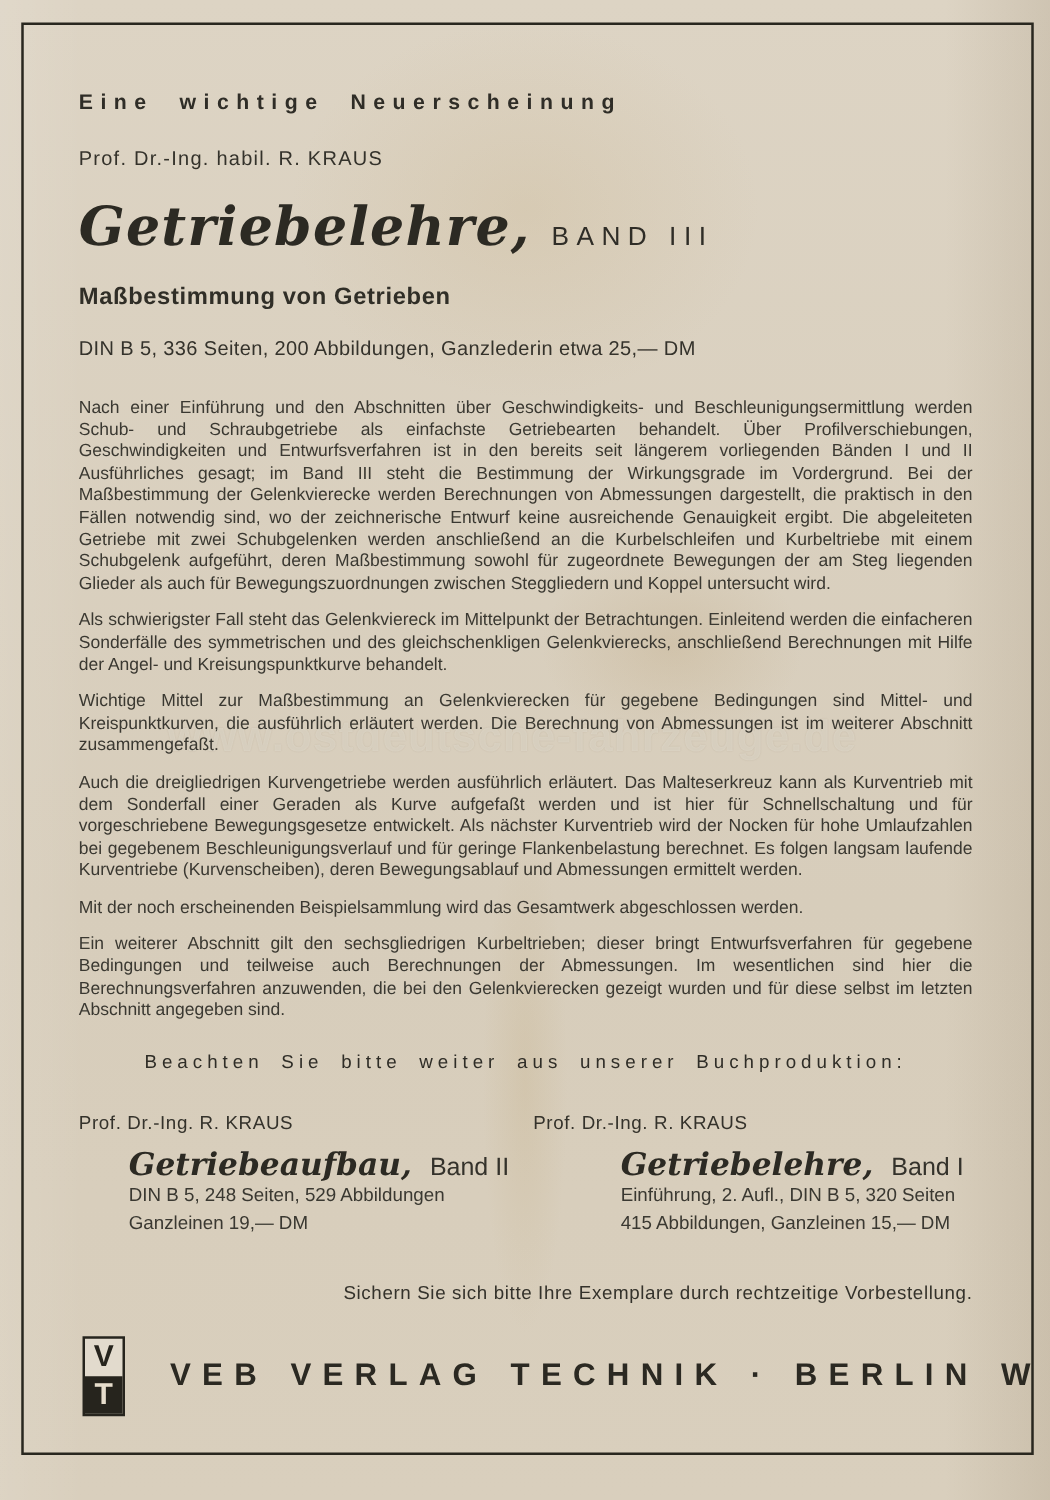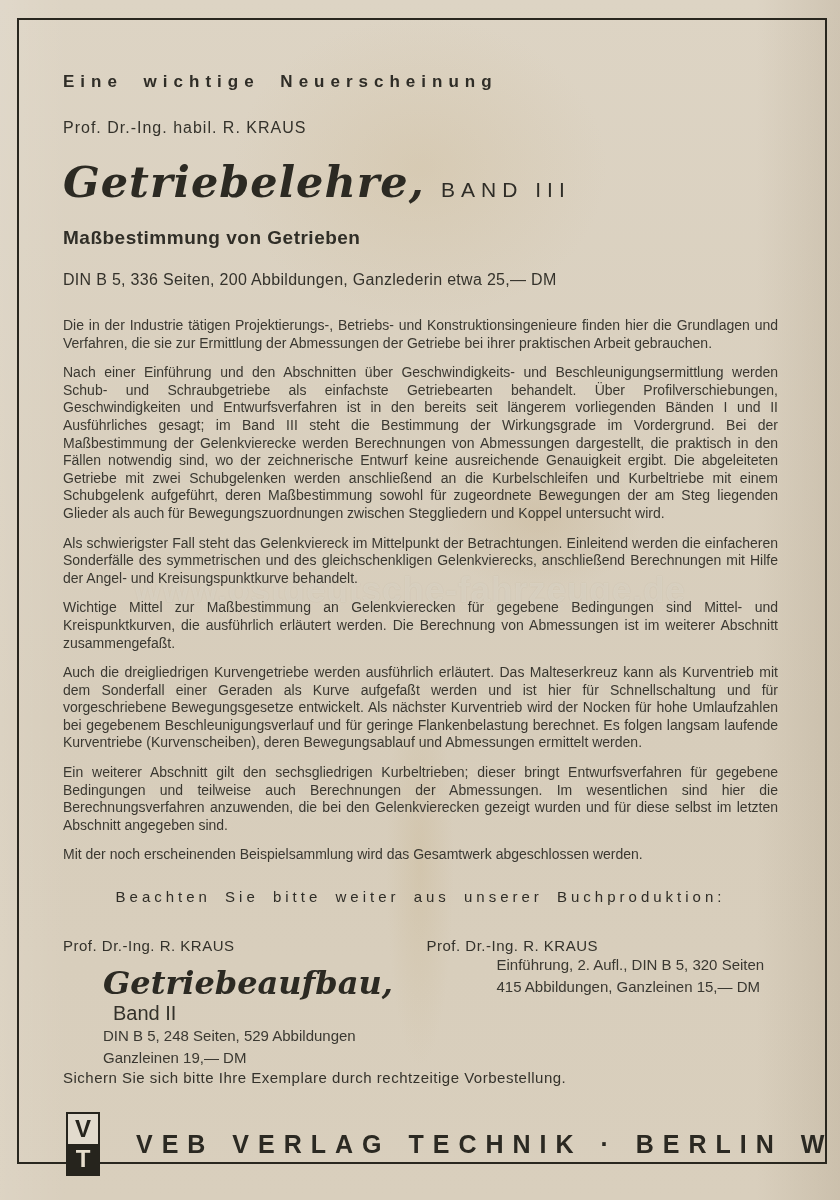--- a/index.html
+++ b/index.html
@@ -59,28 +59,28 @@
   .more-heading{
     font-size:15px;letter-spacing:4px;word-spacing:6px;
     text-align:center;margin-top:24px;color:#2f2d27;
   }
   .books{
     display:flex;margin-top:32px;
   }
   .book{width:50%;}
   .book .b-author{font-size:15px;letter-spacing:0.5px;color:#34322b;}
   .book .b-title{margin-top:10px;margin-left:40px;}
-  .book .b-title .script{font-size:32px;}
+  .book .b-title .script{font-size:25px;}
   .book .b-band{font-size:20px;margin-left:10px;color:#34322b;}
   .book .b-line{font-size:15px;line-height:22px;margin-left:40px;color:#3a3831;}
   .book .b-line:first-of-type{margin-top:8px;}
   .book.right{padding-left:12px;}
   .book.right .b-title,.book.right .b-line{margin-left:70px;}
   .order-note{
-    font-size:15px;letter-spacing:0.5px;text-align:left;color:#34322b;
+    font-size:15px;letter-spacing:0.5px;text-align:right;margin-top:36px;color:#34322b;
   }
   .footer-row{
     display:flex;align-items:center;margin-top:26px;
   }
   .logo{
     width:34px;height:64px;border:2px solid #26241d;
     display:flex;flex-direction:column;background:rgba(255,255,255,0.25);
     box-sizing:border-box;margin-left:3px;flex:0 0 auto;
   }
   .logo-top{
@@ -121,45 +121,48 @@
     <div class="center title-line">
       <span class="script title-script">Getriebelehre,</span>
       <span class="title-band">BAND III</span>
     </div>
 
     <div class="center subtitle">Maßbestimmung von Getrieben</div>
 
     <div class="center specs">DIN B 5, 336 Seiten, 200 Abbildungen, Ganzlederin etwa 25,— DM</div>
 
     <div class="bodytext">
-      <p>Die in der Industrie tätigen Projektierungs-, Betriebs- und Konstruktionsingenieure finden hier die Grundlagen und Verfahren, die sie zur Ermittlung der Abmessungen der Getriebe bei ihrer praktischen Arbeit gebrauchen.</p>
       <p>Nach einer Einführung und den Abschnitten über Geschwindigkeits- und Beschleunigungsermittlung werden Schub- und Schraubgetriebe als einfachste Getriebearten behandelt. Über Profilverschiebungen, Geschwindigkeiten und Entwurfsverfahren ist in den bereits seit längerem vorliegenden Bänden I und II Ausführliches gesagt; im Band III steht die Bestimmung der Wirkungsgrade im Vordergrund. Bei der Maßbestimmung der Gelenkvierecke werden Berechnungen von Abmessungen dargestellt, die praktisch in den Fällen notwendig sind, wo der zeichnerische Entwurf keine ausreichende Genauigkeit ergibt. Die abgeleiteten Getriebe mit zwei Schubgelenken werden anschließend an die Kurbelschleifen und Kurbeltriebe mit einem Schubgelenk aufgeführt, deren Maßbestimmung sowohl für zugeordnete Bewegungen der am Steg liegenden Glieder als auch für Bewegungszuordnungen zwischen Steggliedern und Koppel untersucht wird.</p>
       <p>Als schwierigster Fall steht das Gelenkviereck im Mittelpunkt der Betrachtungen. Einleitend werden die einfacheren Sonderfälle des symmetrischen und des gleichschenkligen Gelenkvierecks, anschließend Berechnungen mit Hilfe der Angel- und Kreisungspunktkurve behandelt.</p>
       <p>Wichtige Mittel zur Maßbestimmung an Gelenkvierecken für gegebene Bedingungen sind Mittel- und Kreispunktkurven, die ausführlich erläutert werden. Die Berechnung von Abmessungen ist im weiterer Abschnitt zusammengefaßt.</p>
       <p>Auch die dreigliedrigen Kurvengetriebe werden ausführlich erläutert. Das Malteserkreuz kann als Kurventrieb mit dem Sonderfall einer Geraden als Kurve aufgefaßt werden und ist hier für Schnellschaltung und für vorgeschriebene Bewegungsgesetze entwickelt. Als nächster Kurventrieb wird der Nocken für hohe Umlaufzahlen bei gegebenem Beschleunigungsverlauf und für geringe Flankenbelastung berechnet. Es folgen langsam laufende Kurventriebe (Kurvenscheiben), deren Bewegungsablauf und Abmessungen ermittelt werden.</p>
+      <p>Mit der noch erscheinenden Beispielsammlung wird das Gesamtwerk abgeschlossen werden.</p>
       <p>Ein weiterer Abschnitt gilt den sechsgliedrigen Kurbeltrieben; dieser bringt Entwurfsverfahren für gegebene Bedingungen und teilweise auch Berechnungen der Abmessungen. Im wesentlichen sind hier die Berechnungsverfahren anzuwenden, die bei den Gelenkvierecken gezeigt wurden und für diese selbst im letzten Abschnitt angegeben sind.</p>
-      <p>Mit der noch erscheinenden Beispielsammlung wird das Gesamtwerk abgeschlossen werden.</p>
     </div>
 
     <div class="more-heading">Beachten Sie bitte weiter aus unserer Buchproduktion:</div>
 
     <div class="books">
 
       <div class="book left">
         <div class="b-author">Prof. Dr.-Ing. R. KRAUS</div>
         <div class="b-title">
           <span class="script">Getriebeaufbau,</span>
           <span class="b-band">Band II</span>
         </div>
         <div class="b-line">DIN B 5, 248 Seiten, 529 Abbildungen</div>
         <div class="b-line">Ganzleinen 19,— DM</div>
       </div>
 
       <div class="book right">
         <div class="b-author">Prof. Dr.-Ing. R. KRAUS</div>
+        <div class="b-title">
+          <span class="script">Getriebelehre,</span>
+          <span class="b-band">Band I</span>
+        </div>
         <div class="b-line">Einführung, 2. Aufl., DIN B 5, 320 Seiten</div>
         <div class="b-line">415 Abbildungen, Ganzleinen 15,— DM</div>
       </div>
 
     </div>
 
     <div class="order-note">Sichern Sie sich bitte Ihre Exemplare durch rechtzeitige Vorbestellung.</div>
 
     <div class="footer-row">
       <div class="logo">

